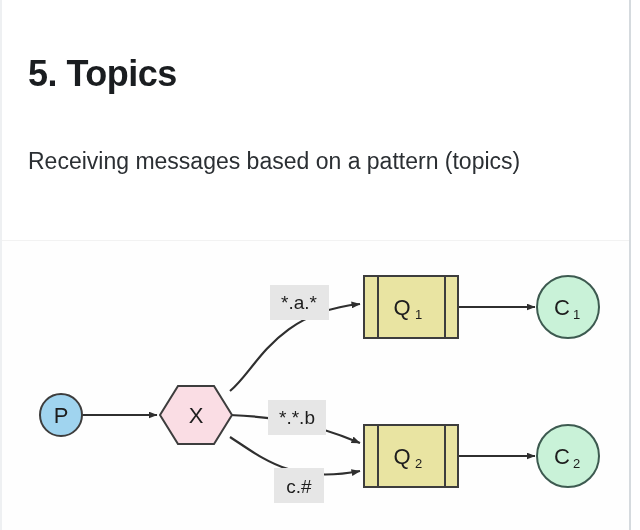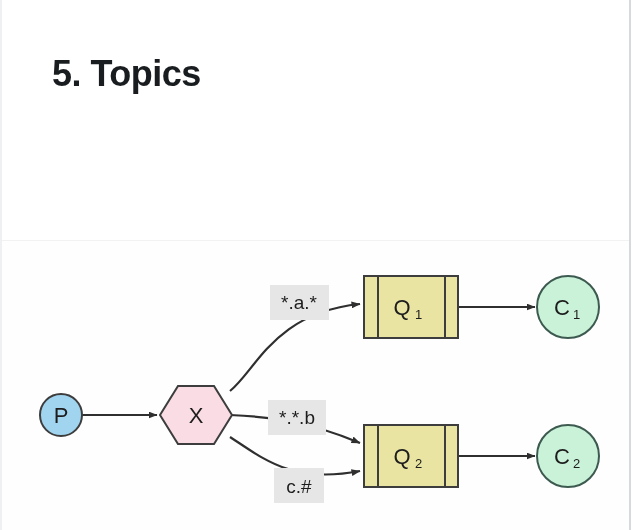--- a/index.html
+++ b/index.html
@@ -39,21 +39,20 @@
   
   #slide-title {
     position: absolute;
     left: 28px;
     top: 28px;
     font-size: 36px;
     font-weight: bold;
     color: #1a1d20;
     letter-spacing: -0.5px;
     line-height: 1.2;
-    margin-left: 24px;
   }
 
   #slide-subtitle {
     position: absolute;
     left: 28px;
     top: 120px;
     width: 520px;
     font-size: 23px;
     font-weight: 400;
     color: #2b2f33;
@@ -96,20 +95,21 @@
 </head>
 <body>
 
 <div id="page">
 
   <div class="edge-left"></div>
   <div class="edge-right"></div>
 
   <h1 id="slide-title">5. Topics</h1>
 
+  <p id="slide-subtitle">Receiving messages based on a pattern (topics)</p>
 
   <div id="diagram-area">
 
     <svg id="diagram-svg" width="627" height="290" viewBox="0 0 627 290" xmlns="http://www.w3.org/2000/svg">
 
       <defs>
         <marker id="arrowhead" markerWidth="9" markerHeight="7" refX="8.5" refY="3.5" orient="auto" markerUnits="userSpaceOnUse">
           <polygon points="0 0, 9 3.5, 0 7" fill="#2f2f2f"></polygon>
         </marker>
       </defs>

